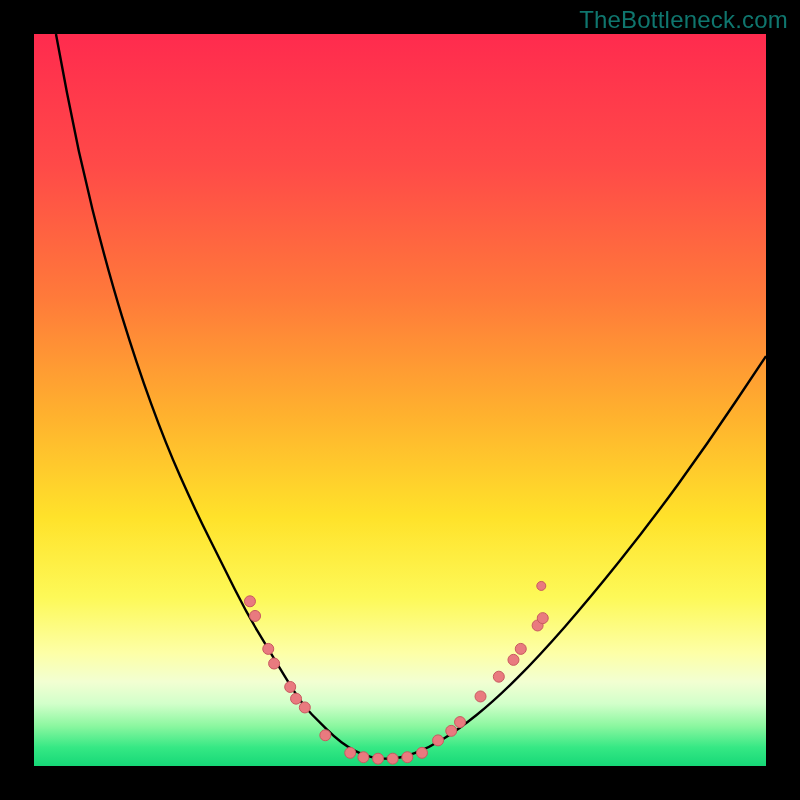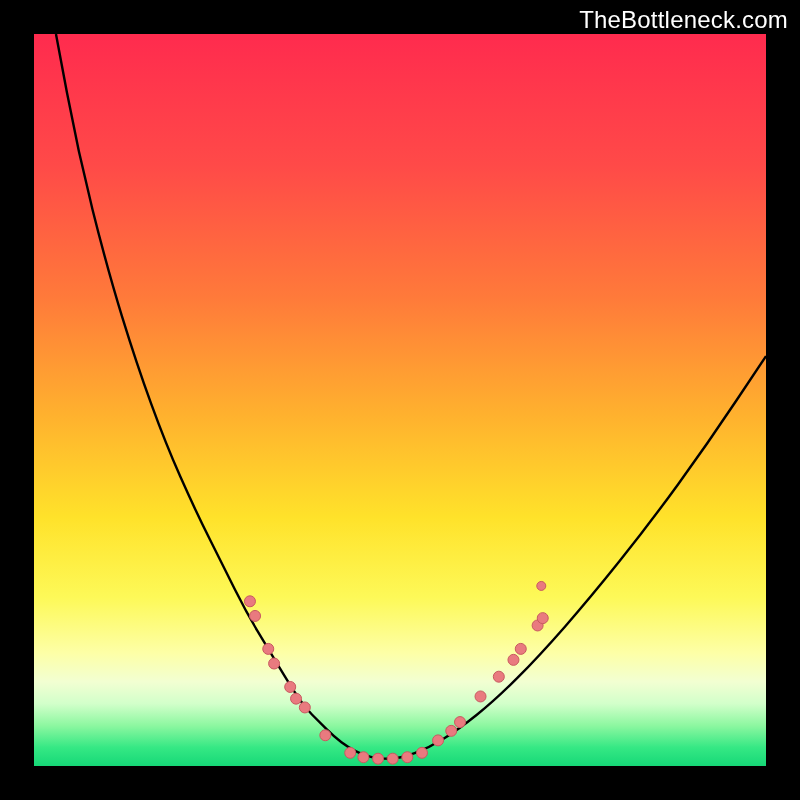--- a/index.html
+++ b/index.html
@@ -38,21 +38,21 @@
     position: absolute;
     left: 0;
     top: 0;
     width: 100%;
     height: 100%;
   }
   .watermark {
     position: absolute;
     top: 6px;
     right: 12px;
-    color: #ffffff;
+    color: #0f766e;
     font-size: 24px;
     font-weight: 500;
     letter-spacing: 0.2px;
   }
 </style>
 </head>
 <body>
 
 <div class="frame">
   <div class="plot">

